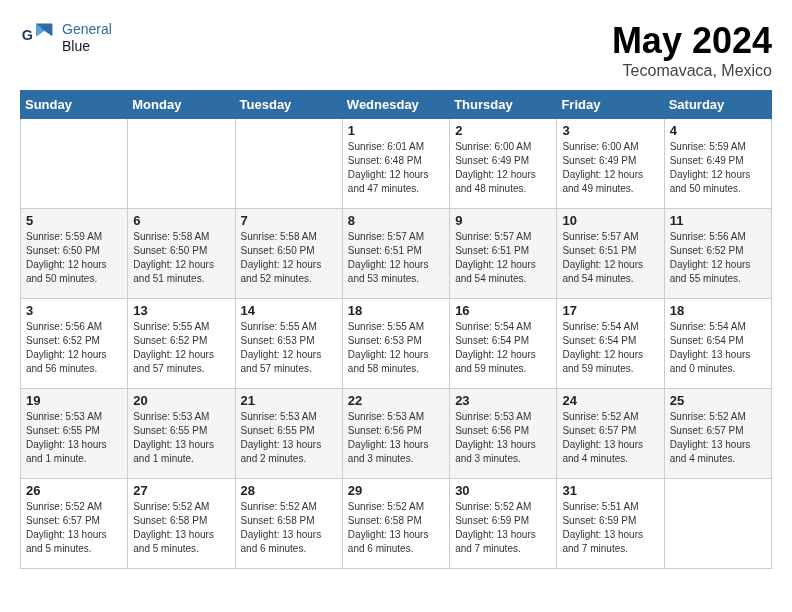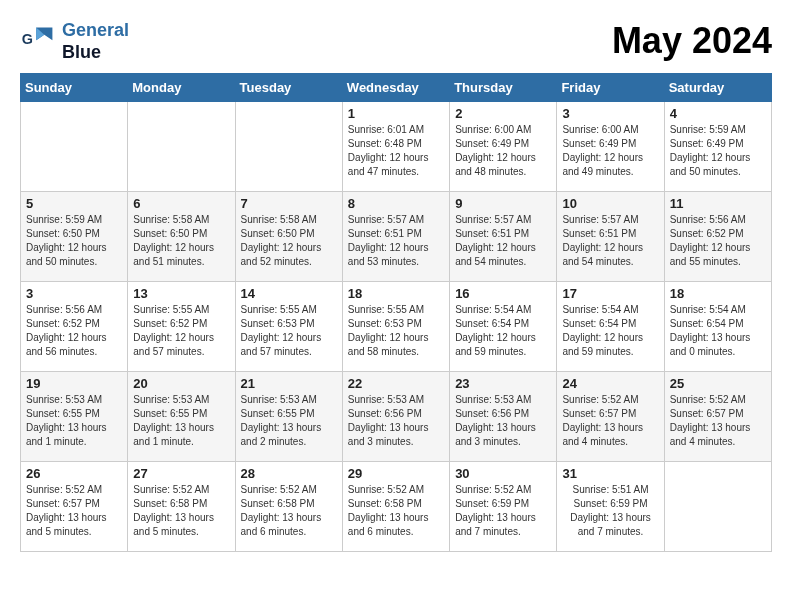--- a/index.html
+++ b/index.html
@@ -15,22 +15,22 @@
       justify-content: space-between;
       align-items: flex-start;
       margin-bottom: 10px;
     }
     .logo {
       display: flex;
       align-items: center;
       gap: 6px;
     }
     .logo-text {
-      font-size: 18px;
-      font-weight: bold;
+      font-size: 14px;
+      font-weight: normal;
       color: #1a1a2e;
       line-height: 1.2;
     }
     .logo-text span {
       color: #2e6da4;
     }
     .logo-icon {
       width: 36px;
       height: 36px;
     }
@@ -101,20 +101,21 @@
       <polygon points="18,4 36,4 36,18 27,12 18,18" fill="#2e6da4"></polygon>
       <polygon points="18,4 27,12 18,18" fill="#5ba3d9"></polygon>
     </svg>
     <div class="logo-text">
       <div><span>General</span></div>
       <div><span style="color:#0f172a">Blue</span></div>
     </div>
   </div>
   <div class="title-block">
     <div class="main-title">May 2024</div>
+    <div class="subtitle">Tecomavaca, Mexico</div>
   </div>
 </div>
 
 <table>
   <thead>
     <tr>
     <th>Sunday</th>
         <th>Monday</th>
         <th>Tuesday</th>
         <th>Wednesday</th>
@@ -341,21 +342,21 @@
         </td>
         <td>
           <span class="day-number">30</span>
           <div class="day-info" style="white-space: pre-line;">Sunrise: 5:52 AM
 Sunset: 6:59 PM
 Daylight: 13 hours
 and 7 minutes.</div>
         </td>
         <td>
           <span class="day-number">31</span>
-          <div class="day-info" style="white-space: pre-line; text-align: center;">Sunrise: 5:51 AM
+          <div class="day-info" style="white-space: pre-line;">Sunrise: 5:51 AM
 Sunset: 6:59 PM
 Daylight: 13 hours
 and 7 minutes.</div>
         </td>
         <td class="empty-cell"></td>
       </tr>
     </tbody>
 </table>
 
 </body></html>

